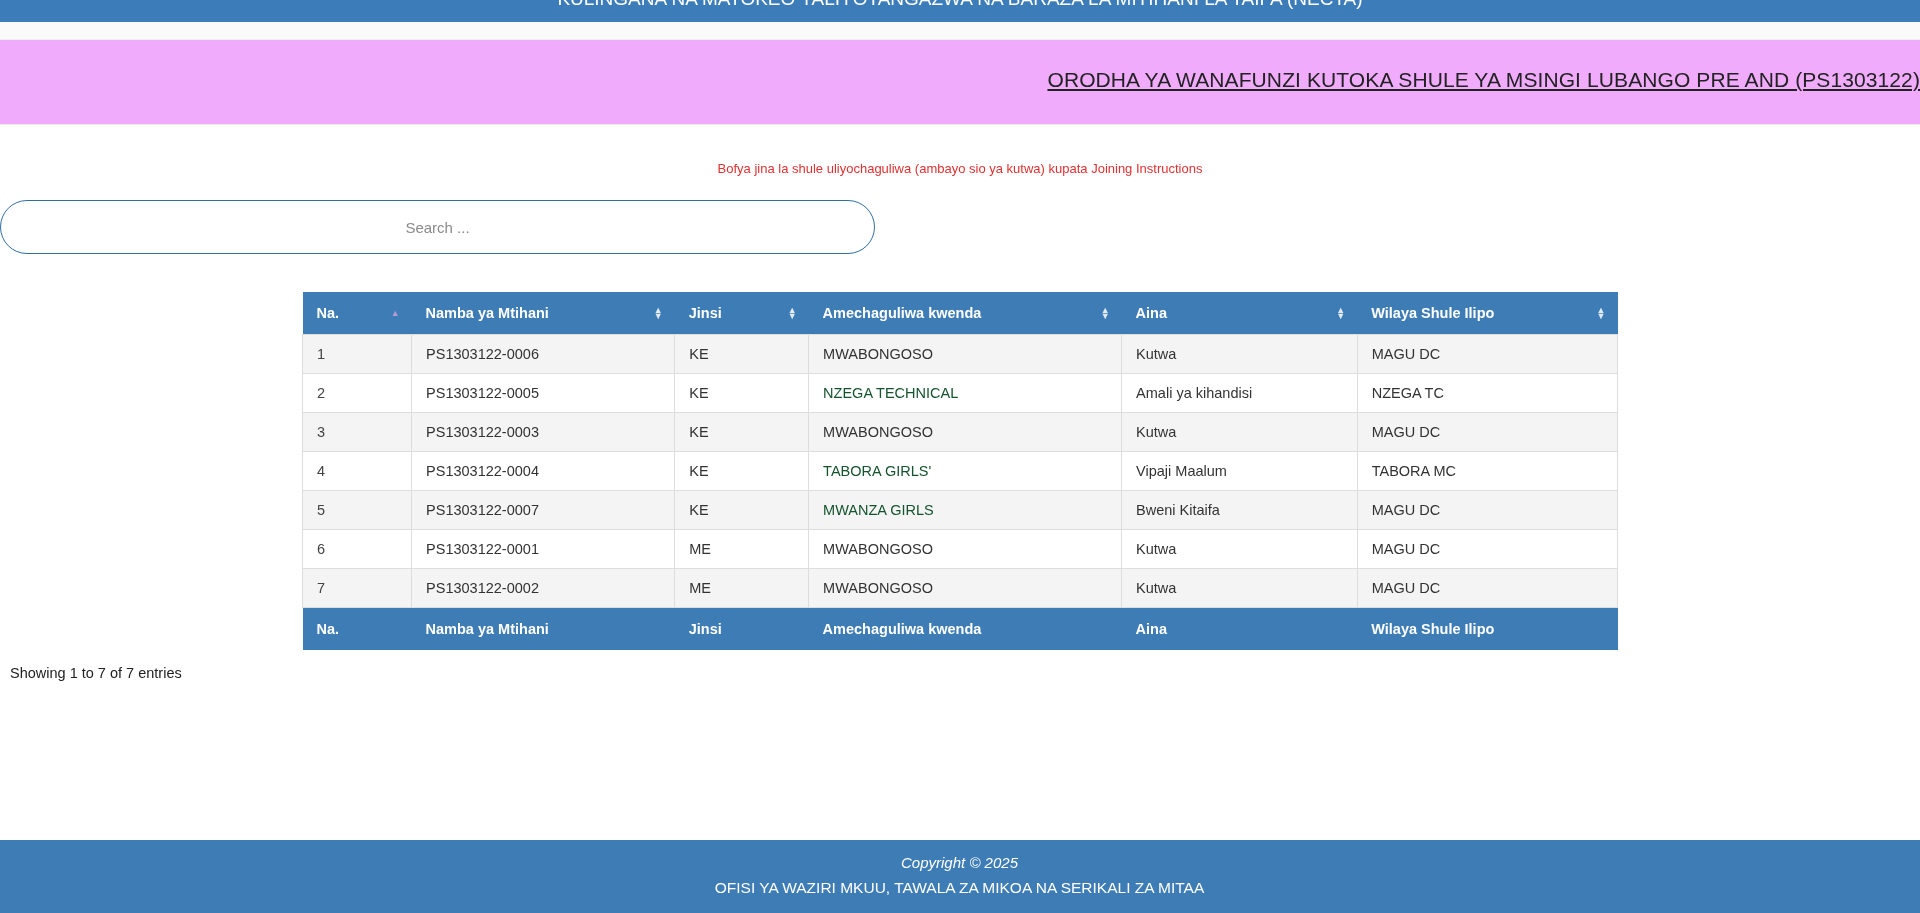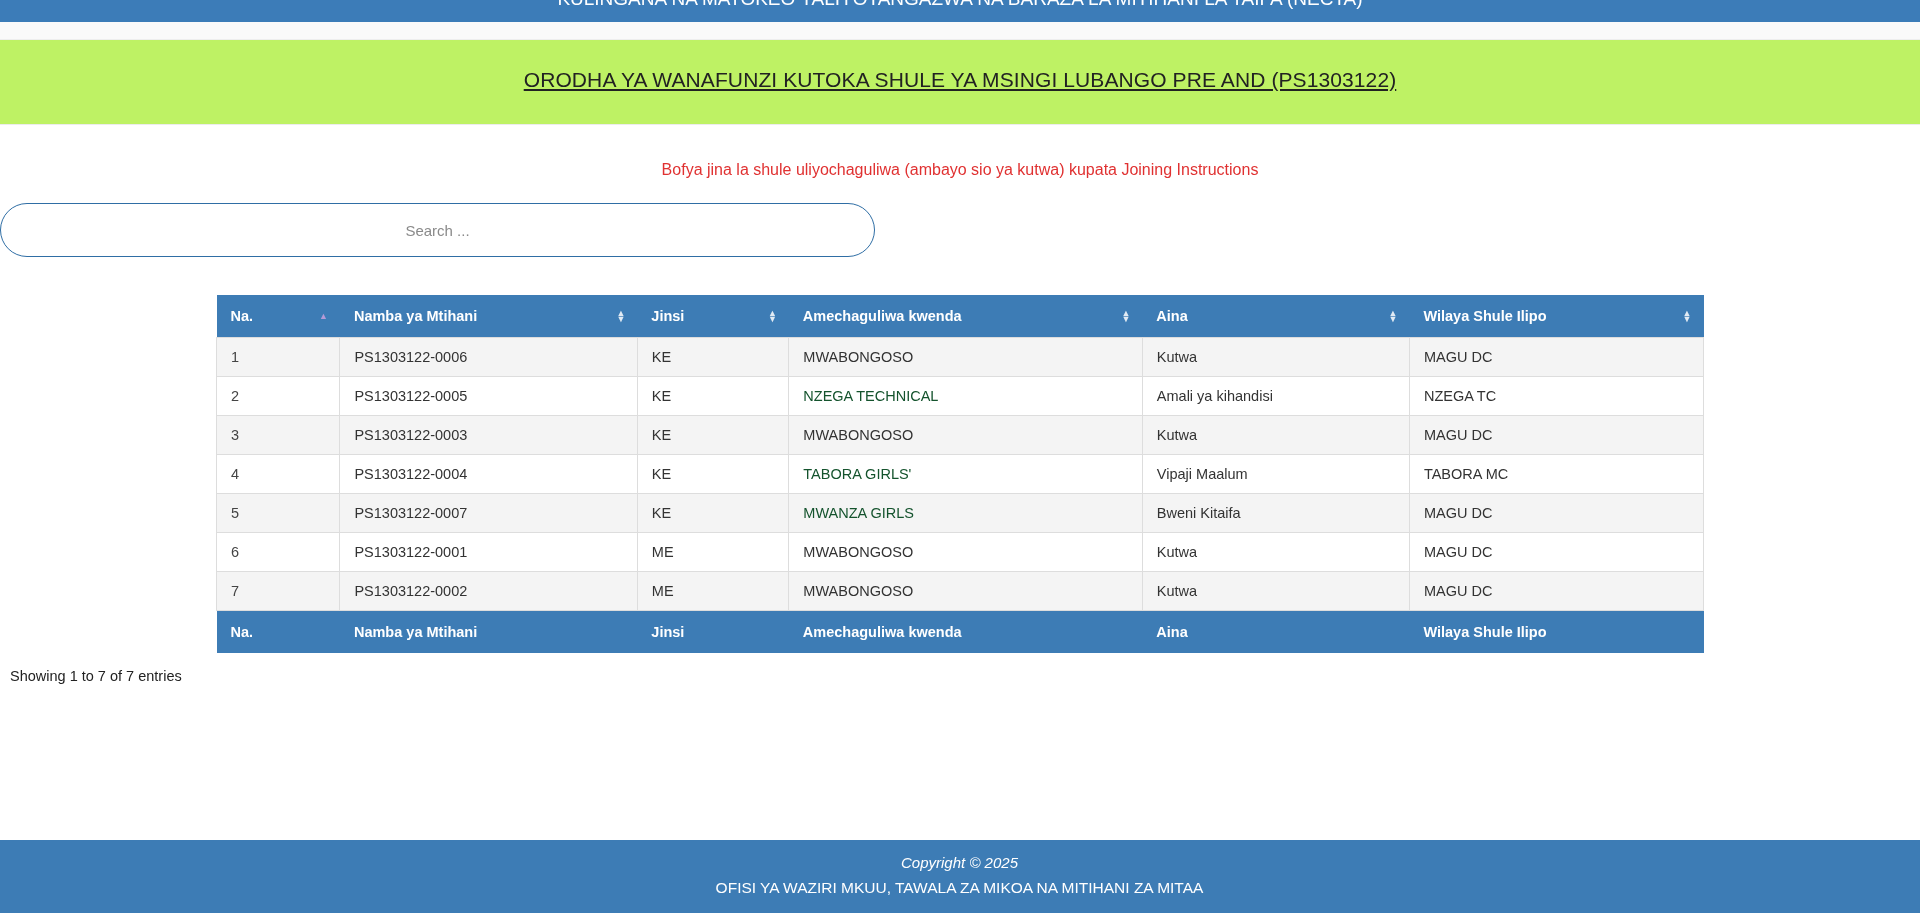--- a/index.html
+++ b/index.html
@@ -35,40 +35,40 @@
 
   
   .sep-band {
     height: 18px;
     background: #fafafa;
     border-bottom: 1px solid #eeeeee;
   }
 
   
   .heading-wrap {
-    background: #bef264;
+    background: #f0abfc;
     padding: 28px 0 32px 0;
     border-bottom: 1px solid #ececec;
-    text-align: center;
+    text-align: right;
   }
   .heading-wrap h1 {
     margin: 0;
     font-size: 21px;
     font-weight: 400;
     color: #222222;
     text-decoration: underline;
     letter-spacing: 0.1px;
   }
 
   
   .notice {
     margin-top: 36px;
     text-align: center;
     color: #e03131;
-    font-size: 16px;
+    font-size: 13px;
   }
 
   
   .search-wrap {
     display: flex;
     justify-content: flex-start;
     margin-top: 24px;
   }
   .search-input {
     width: 875px;
@@ -80,21 +80,21 @@
     font-size: 15px;
     color: #555;
     font-family: "Liberation Sans", sans-serif;
     background: #fff;
   }
   .search-input::placeholder { color: #8a8a8a; }
 
   
   .table-wrap {
     margin: 38px auto 0 auto;
-    width: 1488px;
+    width: 1316px;
   }
   table.dt {
     width: 100%;
     border-collapse: collapse;
     font-size: 14.5px;
     color: #333333;
   }
   table.dt thead th, table.dt tfoot th {
     background: #3d7cb5;
     color: #ffffff;
@@ -299,16 +299,16 @@
           <th class="col-wilaya">Wilaya Shule Ilipo</th>
         </tr>
       </tfoot>
     </table>
   </div>
 
   <div class="info">Showing 1 to 7 of 7 entries</div>
 
   <div class="footer">
     <div class="copy">Copyright © 2025</div>
-    <div class="org">OFISI YA WAZIRI MKUU, TAWALA ZA MIKOA NA MITIHANI ZA MITAA</div>
+    <div class="org">OFISI YA WAZIRI MKUU, TAWALA ZA MIKOA NA SERIKALI ZA MITAA</div>
   </div>
 
 </div>
 
 </body></html>

